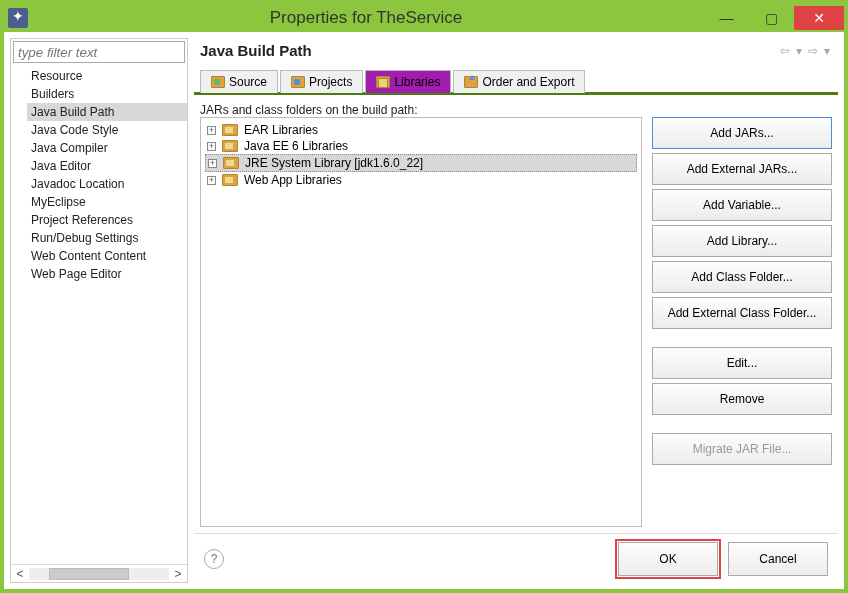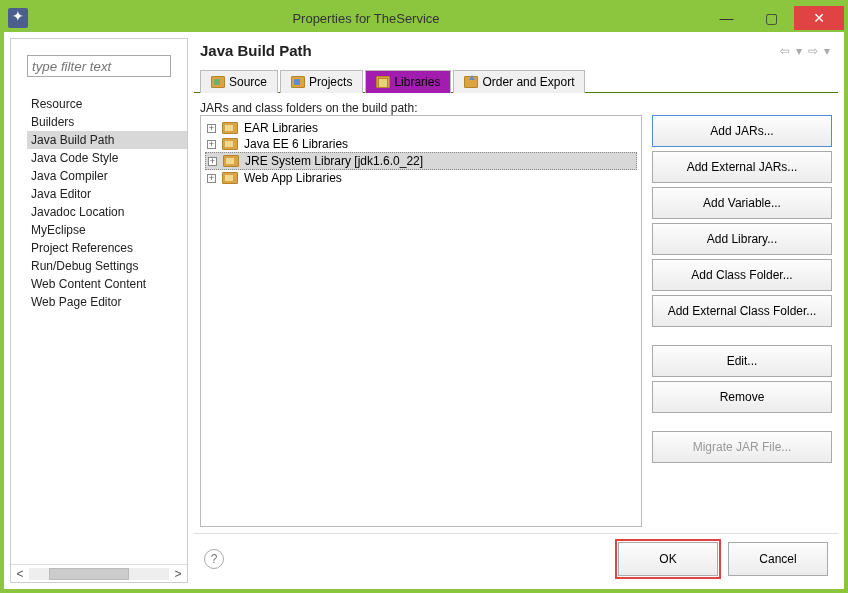--- a/index.html
+++ b/index.html
@@ -1,40 +1,40 @@
 <!DOCTYPE html>
 <html><head>
 <meta charset="utf-8">
 <style>
 * { box-sizing: border-box; margin: 0; padding: 0; }
 body { font-family: "Segoe UI", Tahoma, sans-serif; font-size: 12px; background: #fff; }
 .window { width: 848px; height: 593px; border: 4px solid #8cc63f; display: flex; flex-direction: column; }
 .titlebar { height: 28px; background: #8cc63f; display: flex; align-items: center; position: relative; }
 .titlebar .app-icon { width: 20px; height: 20px; margin-left: 4px; background: #4a5f8e; border-radius: 2px; position: relative; }
 .titlebar .app-icon::after { content: "✦"; color: #fff; position: absolute; left: 4px; top: 0; font-size: 14px; }
-.titlebar .title { flex: 1; text-align: center; font-size: 13px; color: #333; }
+.titlebar .title { flex: 1; text-align: center; font-size: 17px; color: #333; }
 .titlebar .controls { display: flex; }
 .titlebar .ctrl { width: 45px; height: 24px; display: flex; align-items: center; justify-content: center; color: #333; font-size: 14px; cursor: pointer; }
 .titlebar .ctrl.close { background: #e04343; color: #fff; width: 50px; }
 .content { flex: 1; display: flex; background: #fff; padding: 6px; gap: 6px; min-height: 0; }
 .sidebar { width: 178px; display: flex; flex-direction: column; border: 1px solid #ccc; }
-.filter { border: 1px solid #aaa; height: 22px; margin: 16px; padding: 2px 4px; color: #888; font-style: italic; background: #fff; }
+.filter { border: 1px solid #aaa; height: 22px; margin: 2px; padding: 2px 4px; color: #888; font-style: italic; background: #fff; }
 .tree { flex: 1; overflow: hidden; padding: 2px 0 2px 16px; }
 .tree-item { padding: 2px 4px; white-space: nowrap; color: #222; cursor: pointer; }
 .tree-item.selected { background: #d8d8d8; }
 .hscroll { height: 18px; display: flex; align-items: center; border-top: 1px solid #ddd; }
 .hscroll .arrow { width: 18px; text-align: center; color: #555; cursor: pointer; }
 .hscroll .track { flex: 1; height: 12px; background: #eee; position: relative; }
 .hscroll .thumb { position: absolute; left: 20px; width: 80px; height: 100%; background: #ccc; border: 1px solid #bbb; }
 .main { flex: 1; display: flex; flex-direction: column; min-width: 0; }
 .header { display: flex; align-items: center; justify-content: space-between; padding: 4px 6px 10px 6px; }
 .header h1 { font-size: 15px; font-weight: bold; color: #222; }
 .nav-icons { display: flex; gap: 2px; color: #aaa; font-size: 12px; }
 .nav-icons span { cursor: pointer; padding: 0 2px; }
-.tabs { display: flex; border-bottom: 1px solid #4d7c0f; padding-left: 6px; }
+.tabs { display: flex; border-bottom: 3px solid #4d7c0f; padding-left: 6px; }
 .tab { display: flex; align-items: center; gap: 4px; padding: 4px 10px; border: 1px solid #bbb; border-bottom: none; background: #f0f0f0; margin-right: 2px; cursor: pointer; position: relative; top: 1px; }
 .tab.active { background: #a21caf; }
 .tab-icon { width: 14px; height: 12px; display: inline-block; background: #d9a441; border: 1px solid #b5832a; border-radius: 1px; position: relative; }
 .tab-icon.src::after { content:""; position:absolute; left:2px; top:2px; width:6px; height:6px; background:#6bb36b; border-radius:1px;}
 .tab-icon.prj::after { content:""; position:absolute; left:2px; top:2px; width:6px; height:6px; background:#5a8dd6; border-radius:1px;}
 .tab-icon.lib::after { content:""; position:absolute; left:1px; top:1px; width:8px; height:8px; background:#e8d27a; border:1px solid #b5832a;}
 .tab-icon.ord::after { content:""; position:absolute; left:4px; top:-2px; width:0; height:0; border-left:3px solid transparent; border-right:3px solid transparent; border-bottom:5px solid #5a8dd6;}
 .tab-body { flex: 1; display: flex; flex-direction: column; padding: 8px 6px 6px 6px; min-height: 0; }
 .tab-desc { color: #222; }
 .lib-area { flex: 1; display: flex; gap: 10px; min-height: 0; }

